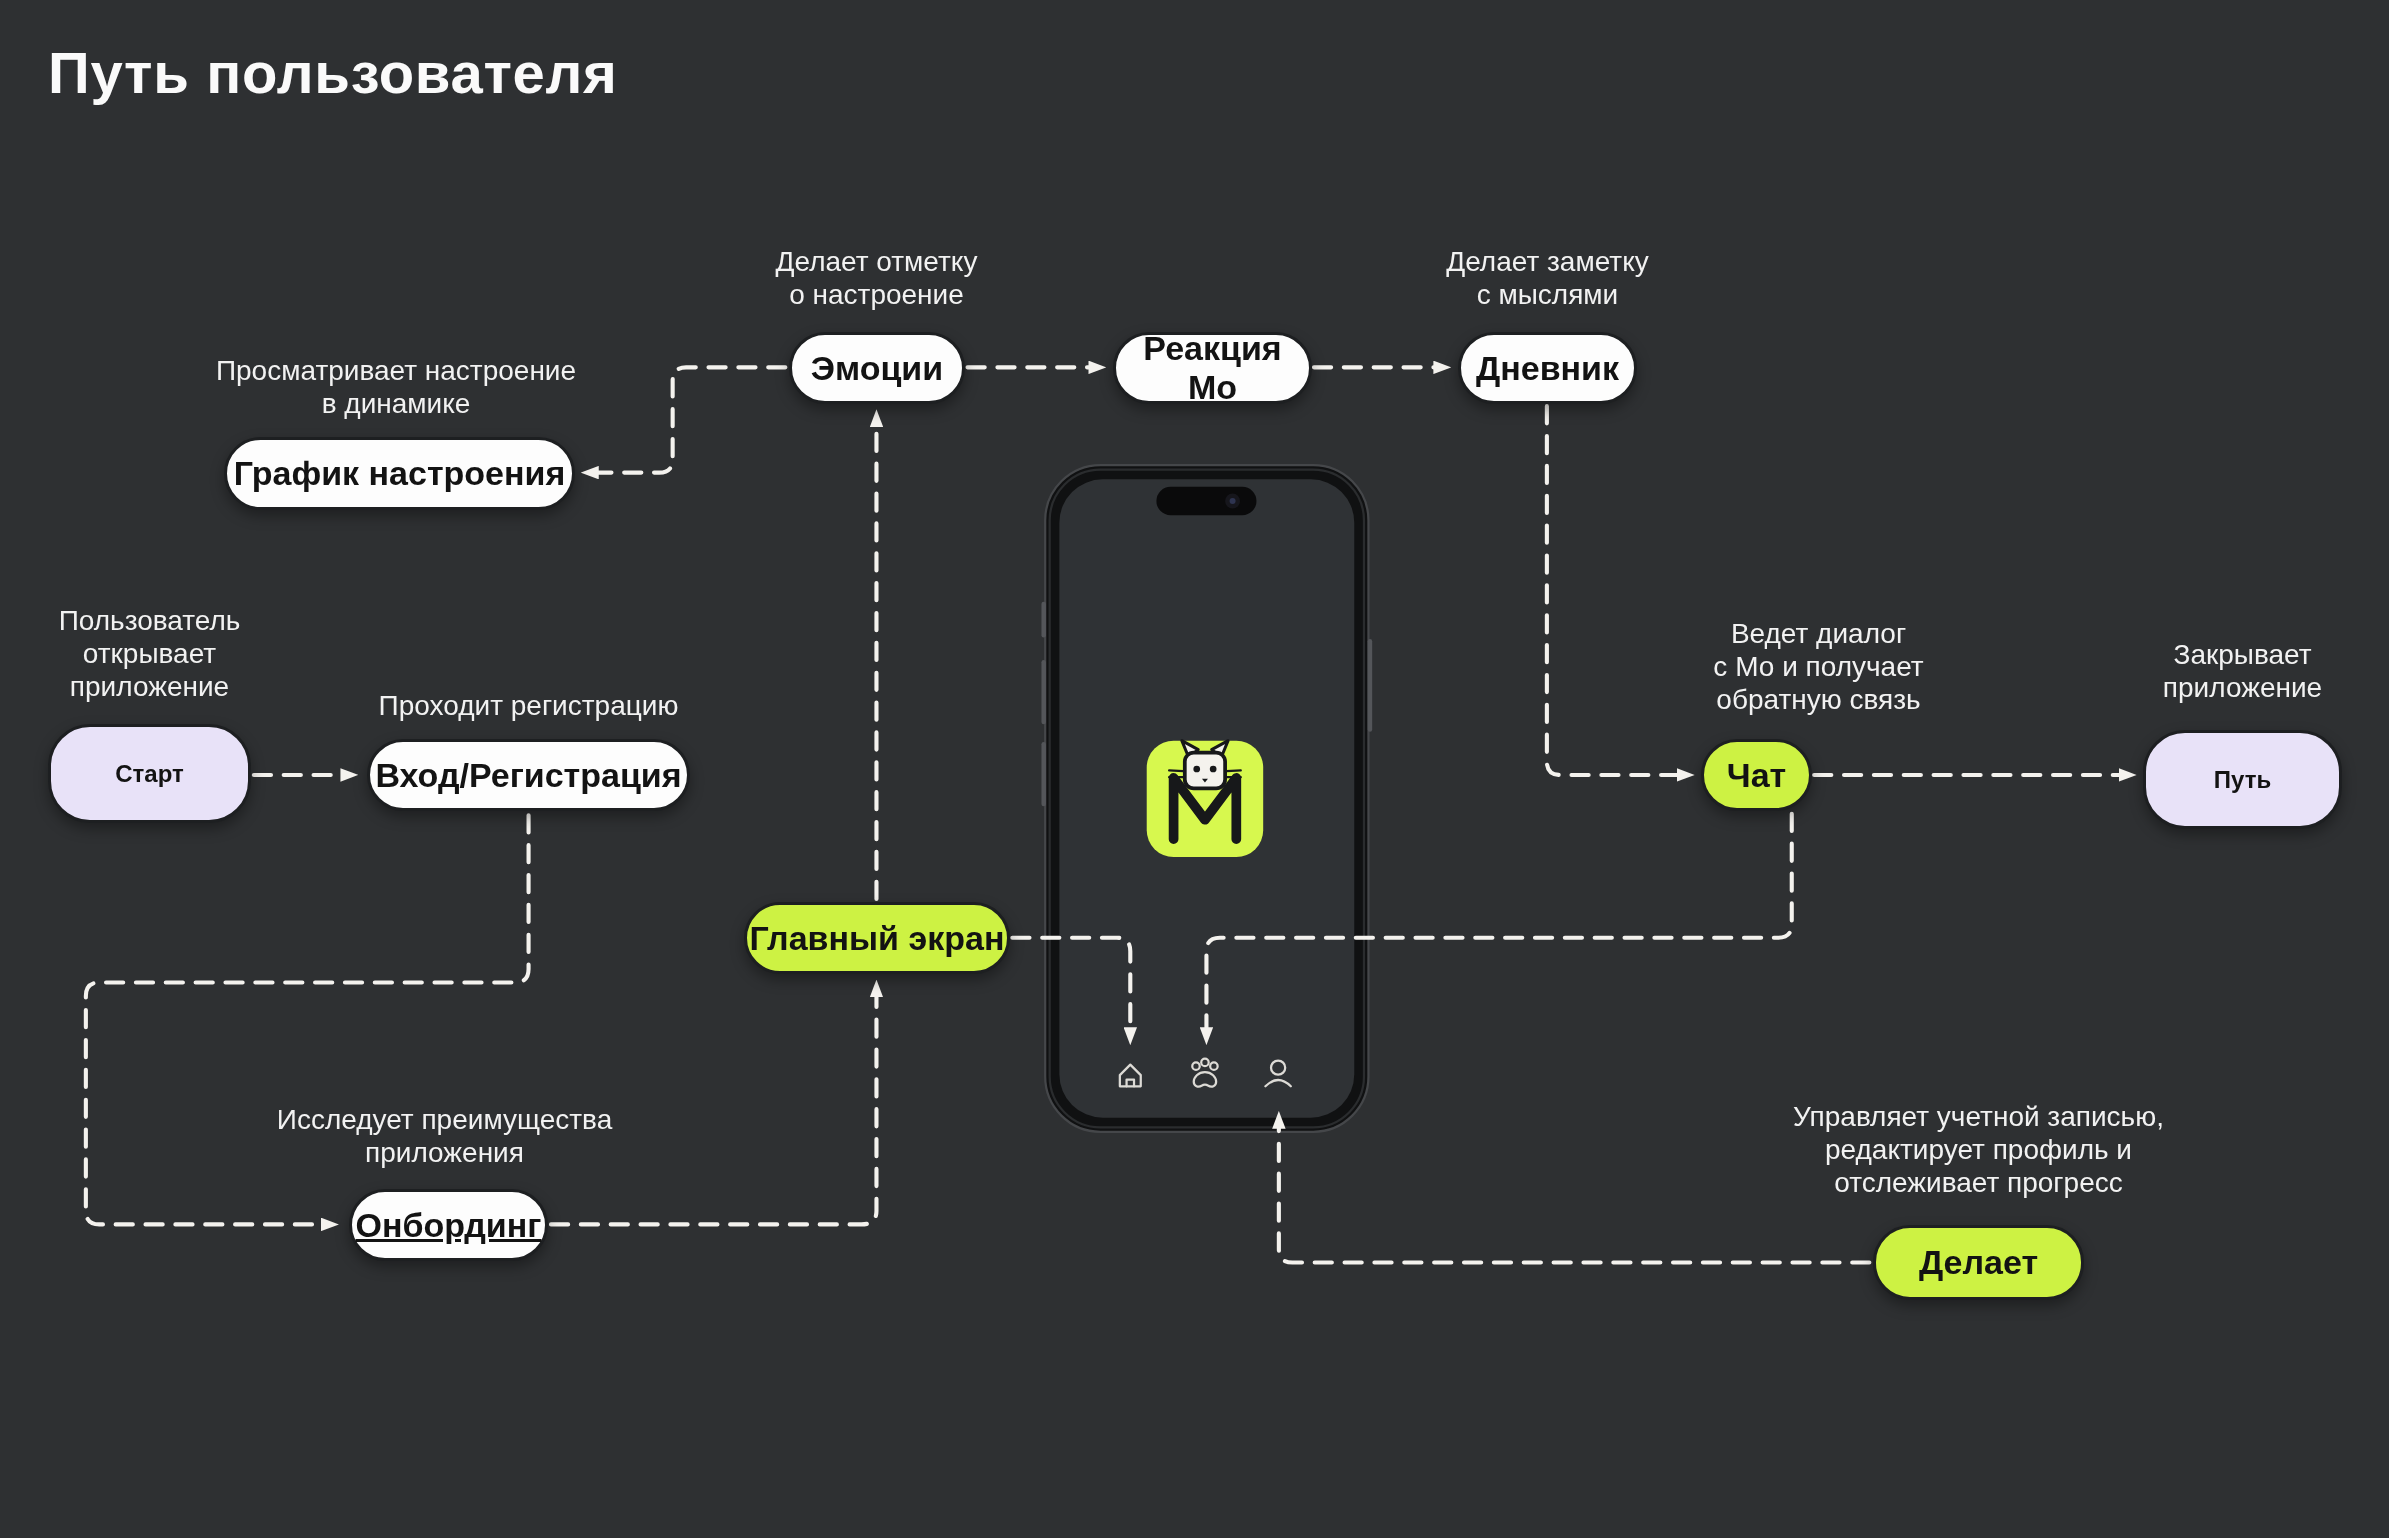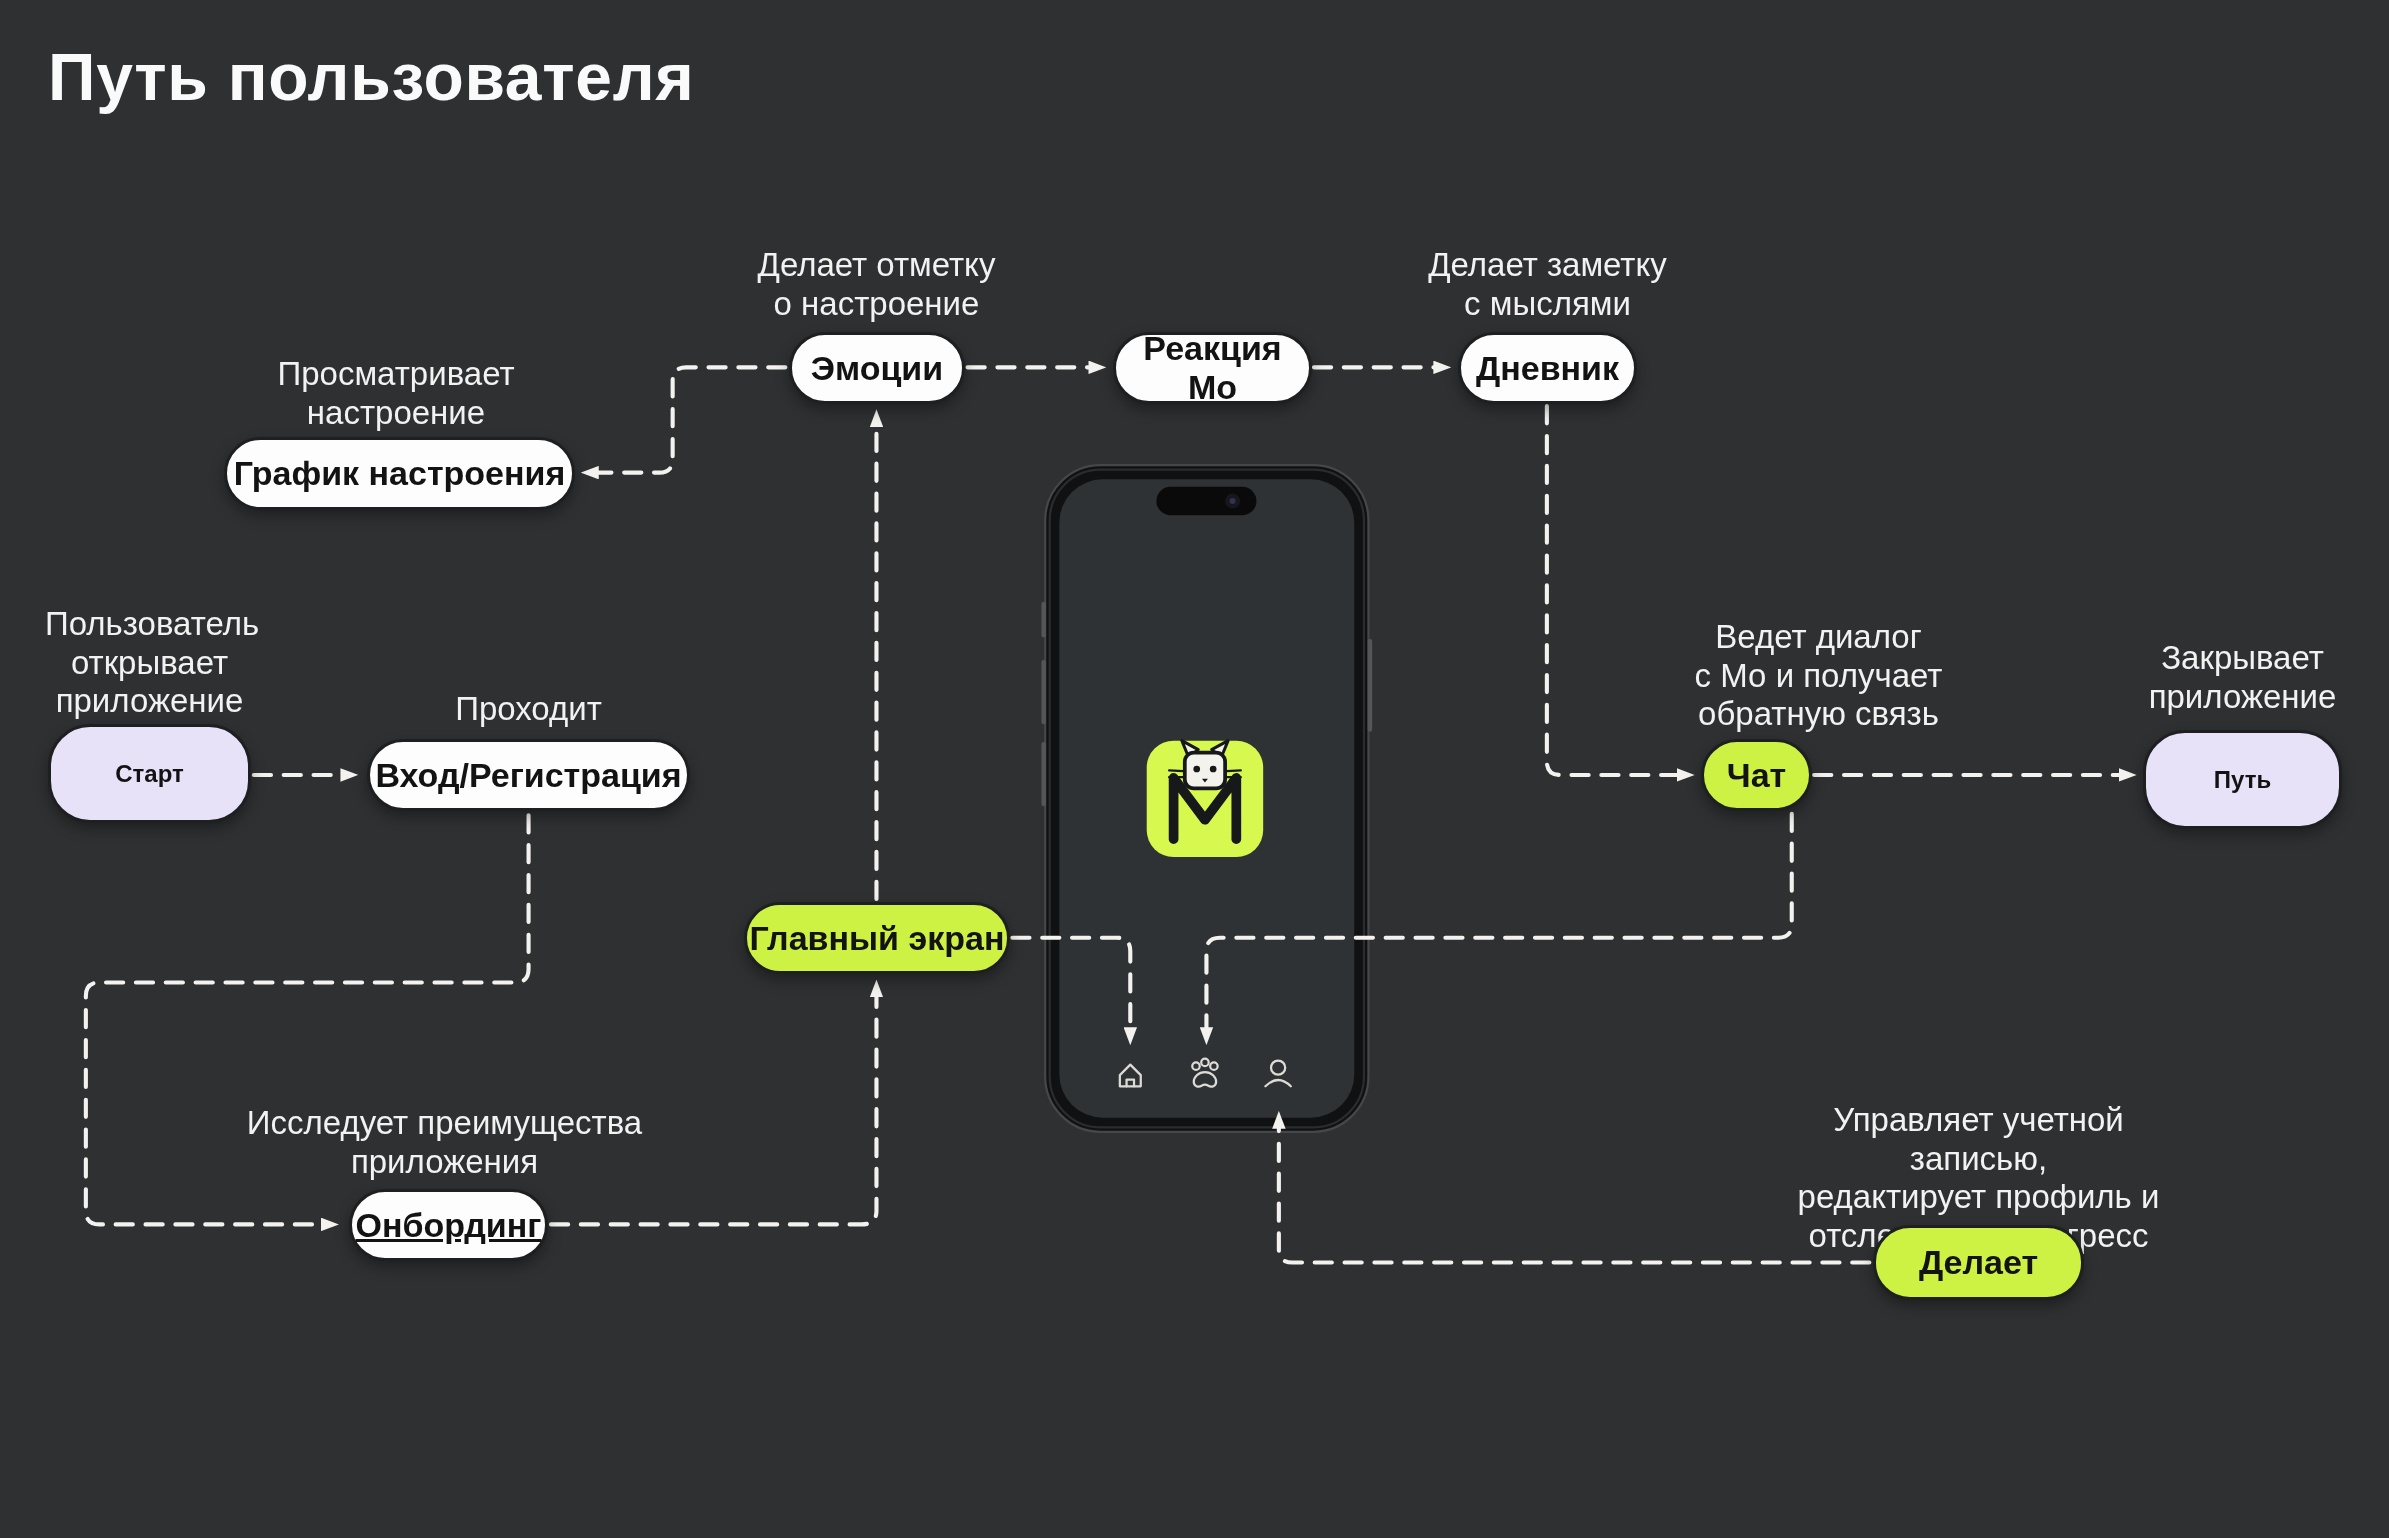--- a/index.html
+++ b/index.html
@@ -6,24 +6,24 @@
   body{
     width:2389px;height:1538px;overflow:hidden;
     background:#2e3032;
     font-family:"Liberation Sans","DejaVu Sans",sans-serif;
     position:relative;
   }
   .canvas{position:absolute;inset:0;width:2389px;height:1538px;}
   .layer{position:absolute;inset:0;width:2389px;height:1538px;}
   .title{
     position:absolute;left:48px;top:39px;
-    font-size:66px;font-weight:700;color:#fafafa;letter-spacing:0.7px;
+    font-size:58px;font-weight:700;color:#fafafa;letter-spacing:0.7px;
   }
   .note{
-    position:absolute;color:#f2f2f2;font-size:33px;line-height:1.17;
+    position:absolute;color:#f2f2f2;font-size:28px;line-height:1.17;
     text-align:center;white-space:pre-line;font-weight:400;
   }
   .node{
     position:absolute;display:flex;align-items:center;justify-content:center;
     border:3px solid #1d1f21;border-radius:37px;box-sizing:border-box;
     font-size:34px;font-weight:700;color:#131313;
     box-shadow:0 6px 13.4px rgba(0,0,0,.35);
     text-align:center;
   }
   .node--big{border-radius:42px;font-size:24px;}

